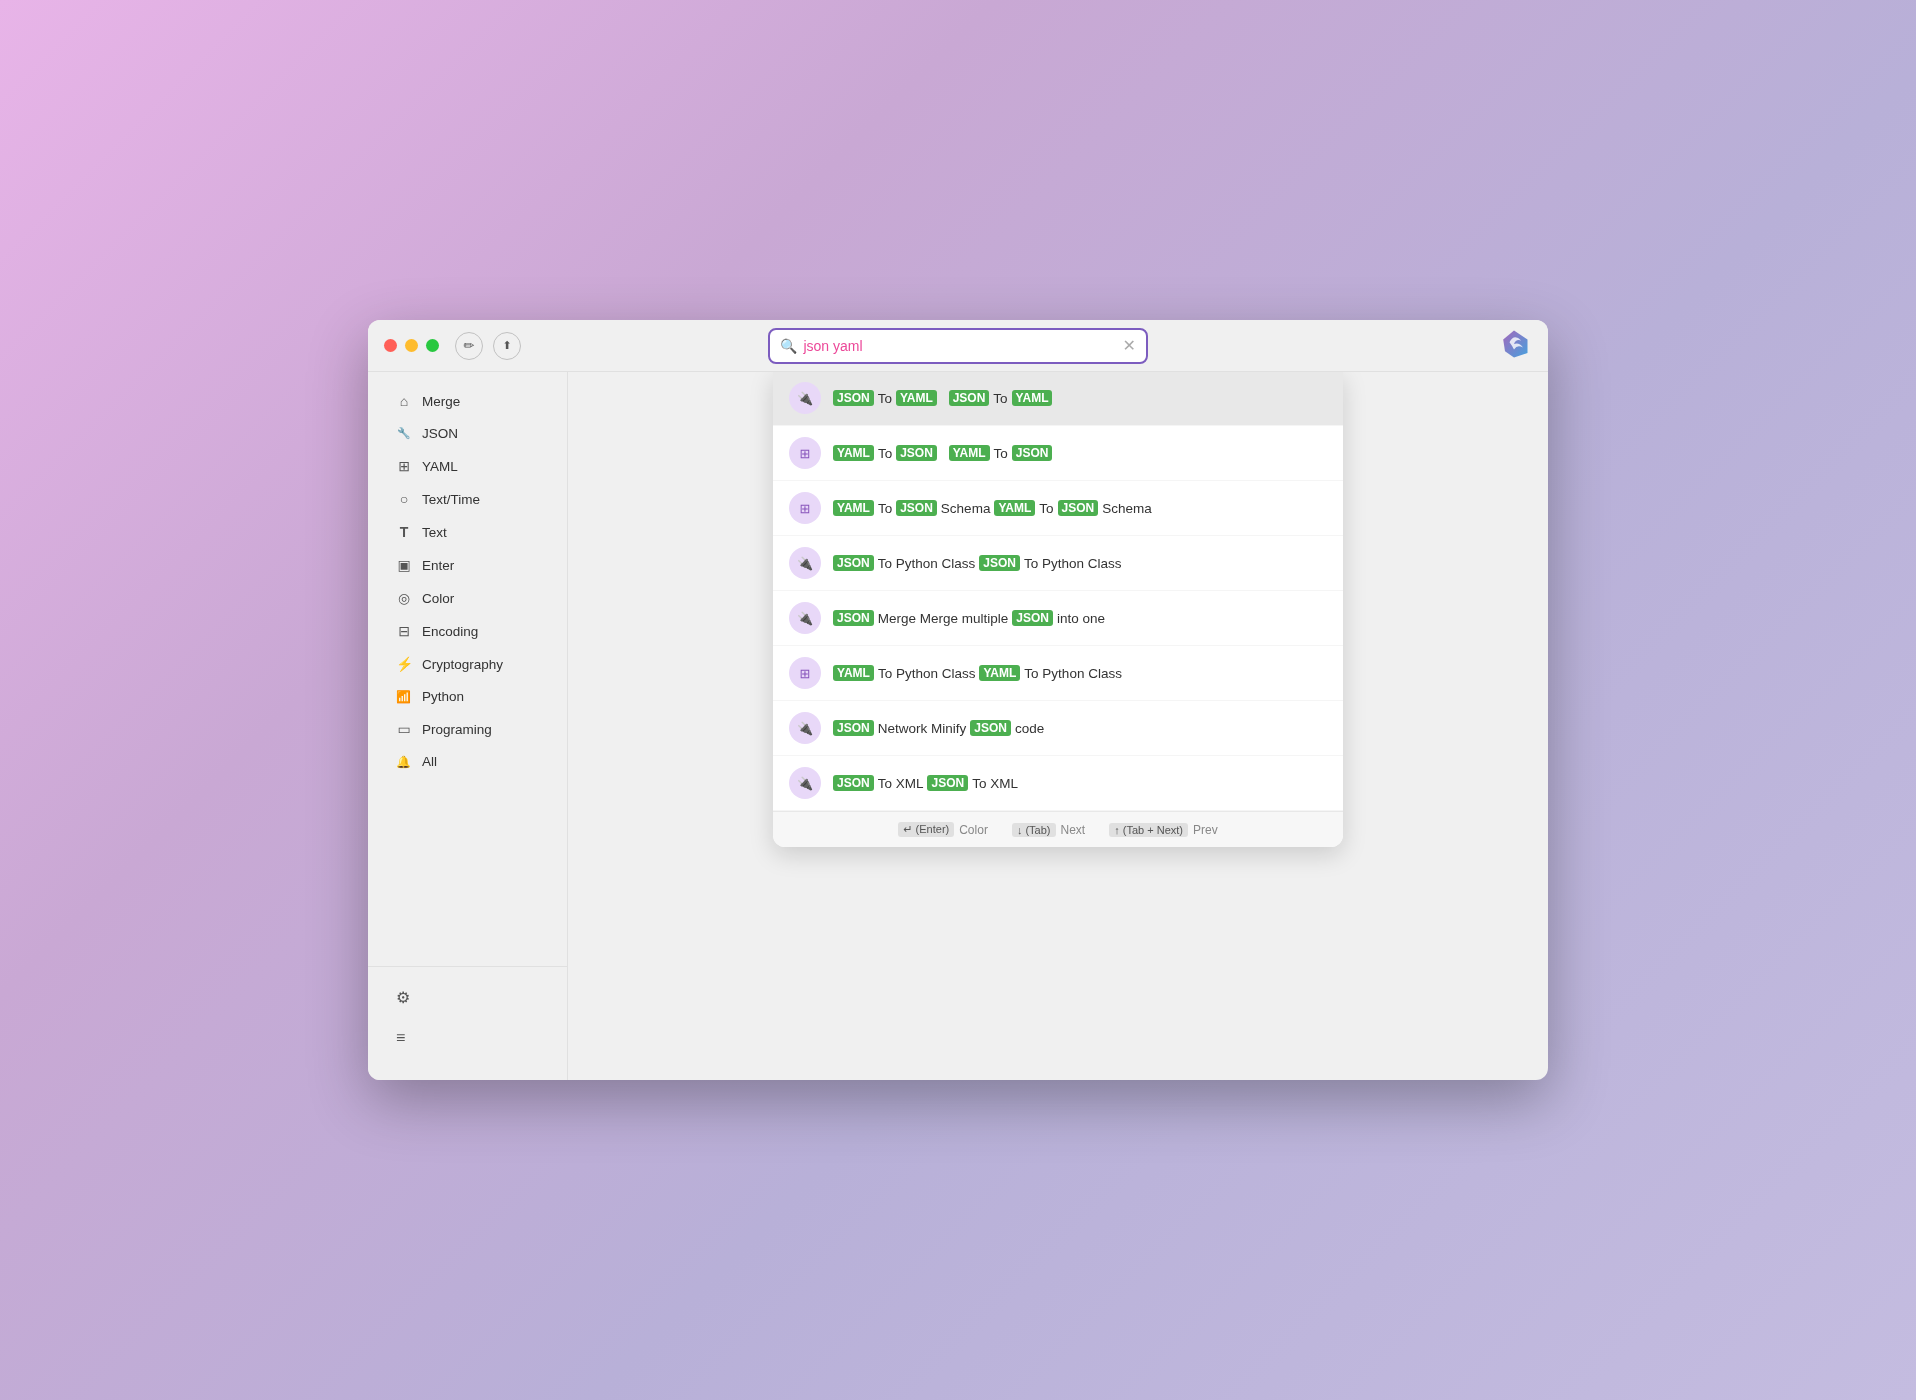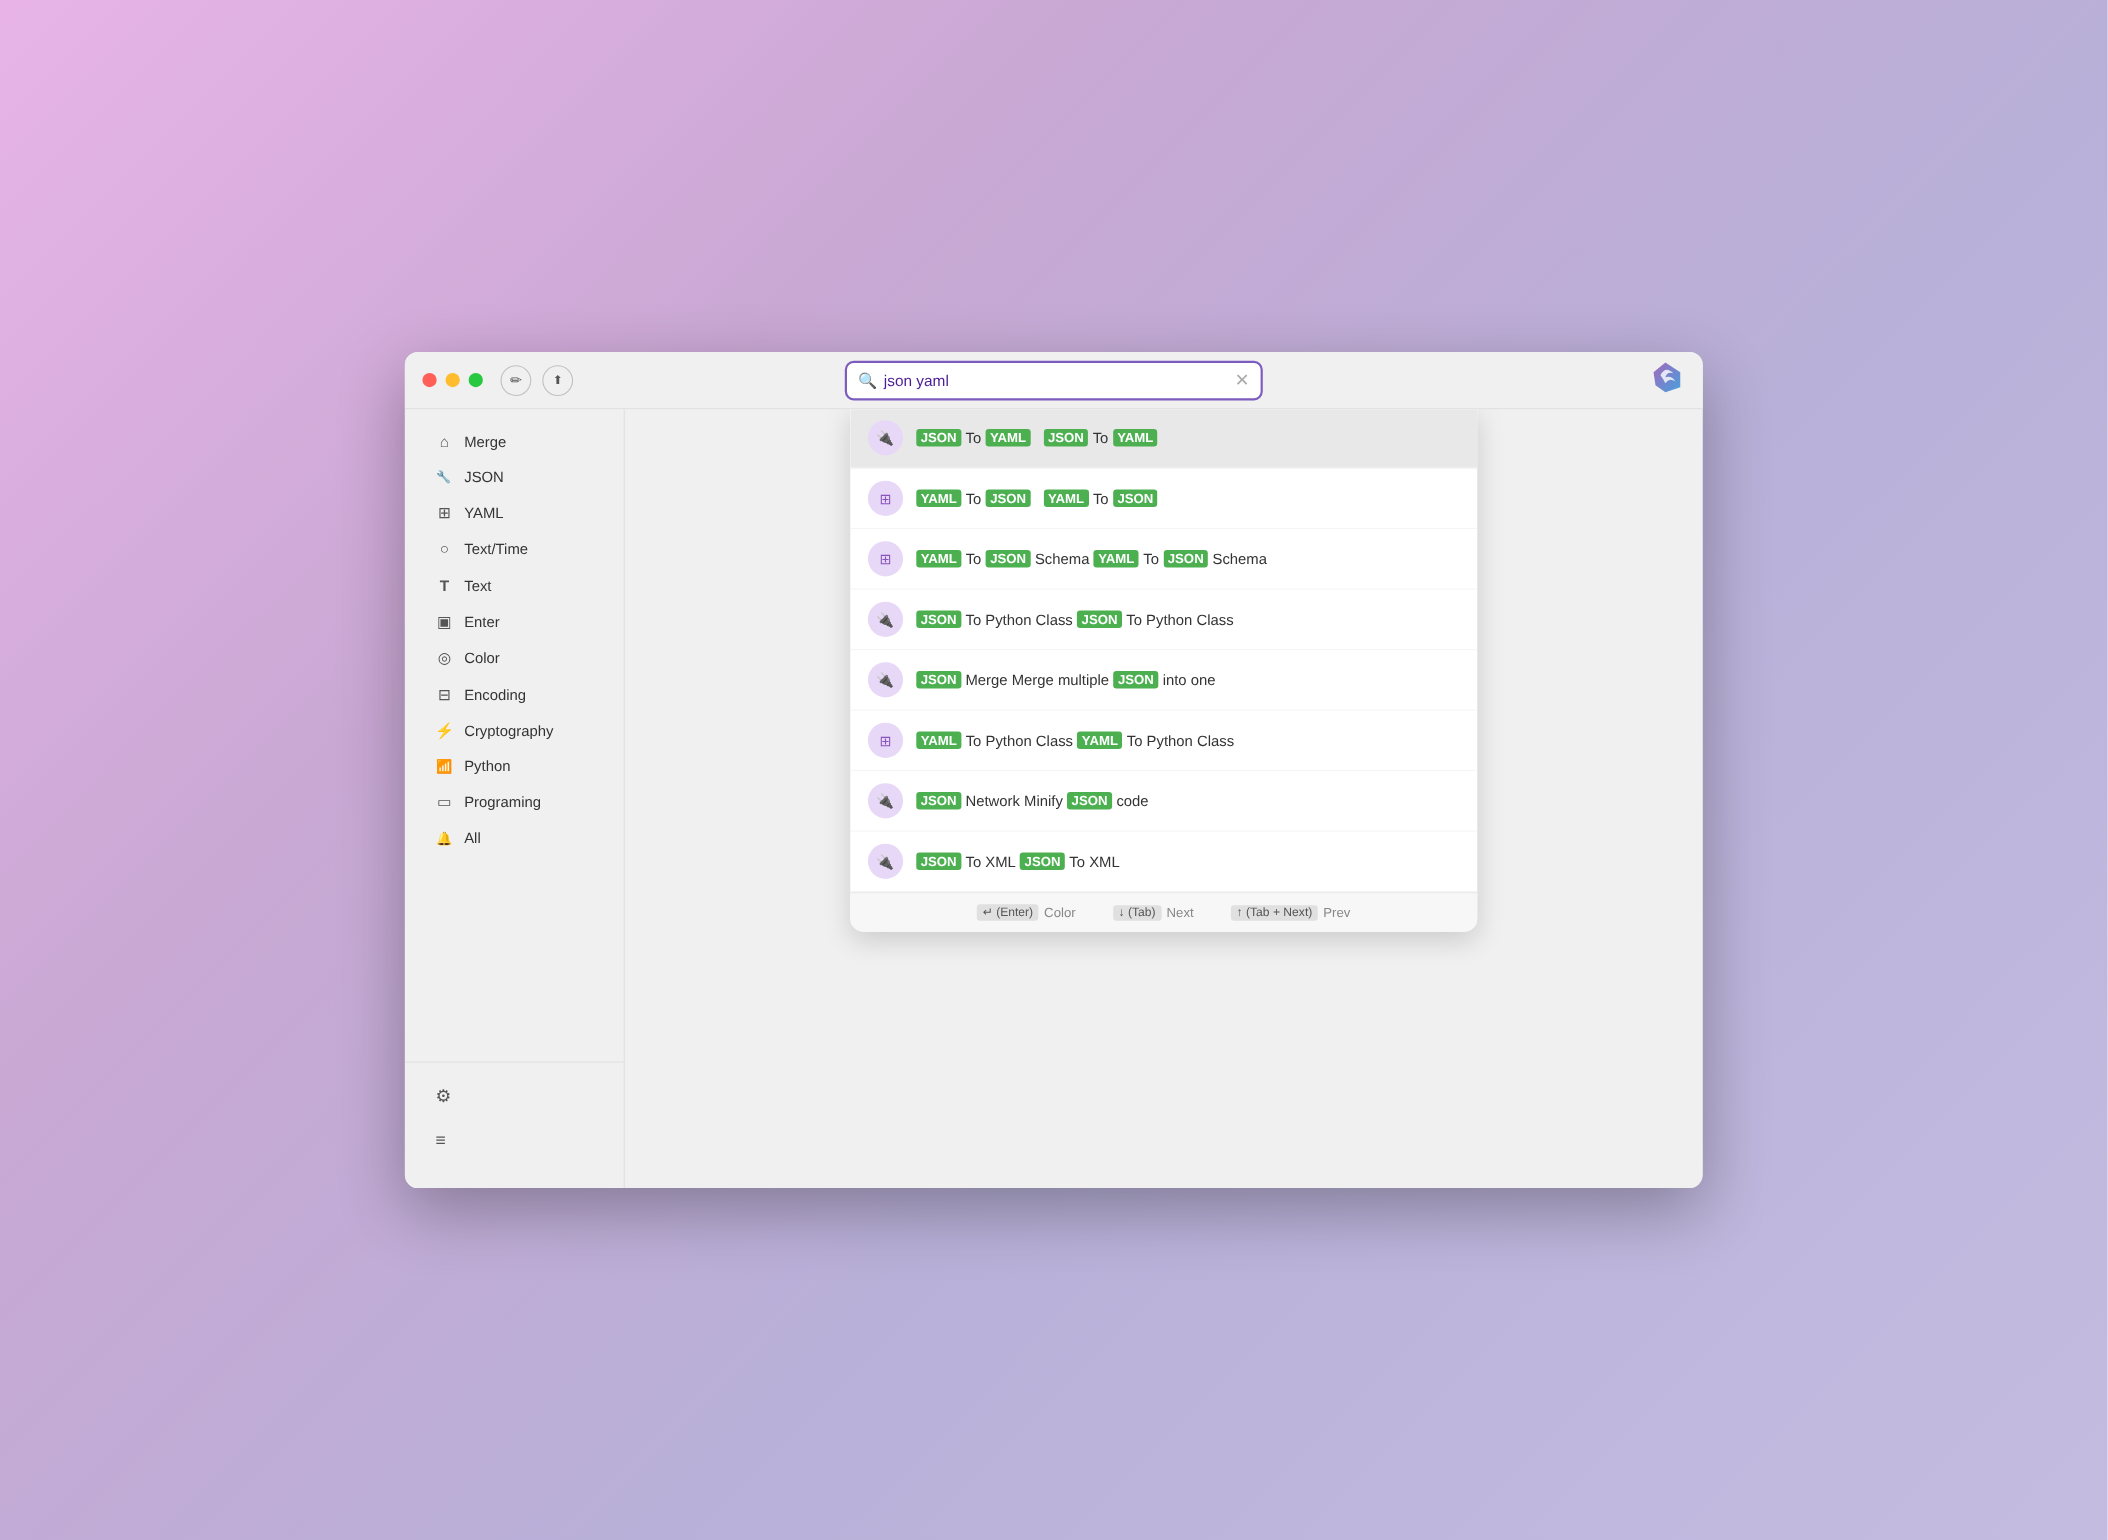--- a/index.html
+++ b/index.html
@@ -88,21 +88,21 @@
       display: flex;
       align-items: center;
       padding: 0 10px;
     }
 
     .search-bar input {
       border: none;
       outline: none;
       flex: 1;
       font-size: 14px;
-      color: #4c1d95;
+      color: #ec4899;
       background: transparent;
       margin-left: 6px;
     }
 
     .search-clear {
       color: #aaa;
       cursor: pointer;
       font-size: 16px;
     }
 
@@ -229,21 +229,21 @@
       border-radius: 3px;
       font-size: 12px;
       font-weight: 600;
     }
 
     .dropdown-footer {
       display: flex;
       align-items: center;
       justify-content: center;
       padding: 10px 16px;
-      gap: 34px;
+      gap: 24px;
       background: #f7f7f7;
       border-top: 1px solid #e8e8e8;
     }
 
     .footer-hint {
       font-size: 12px;
       color: #888;
       display: flex;
       align-items: center;
       gap: 5px;

